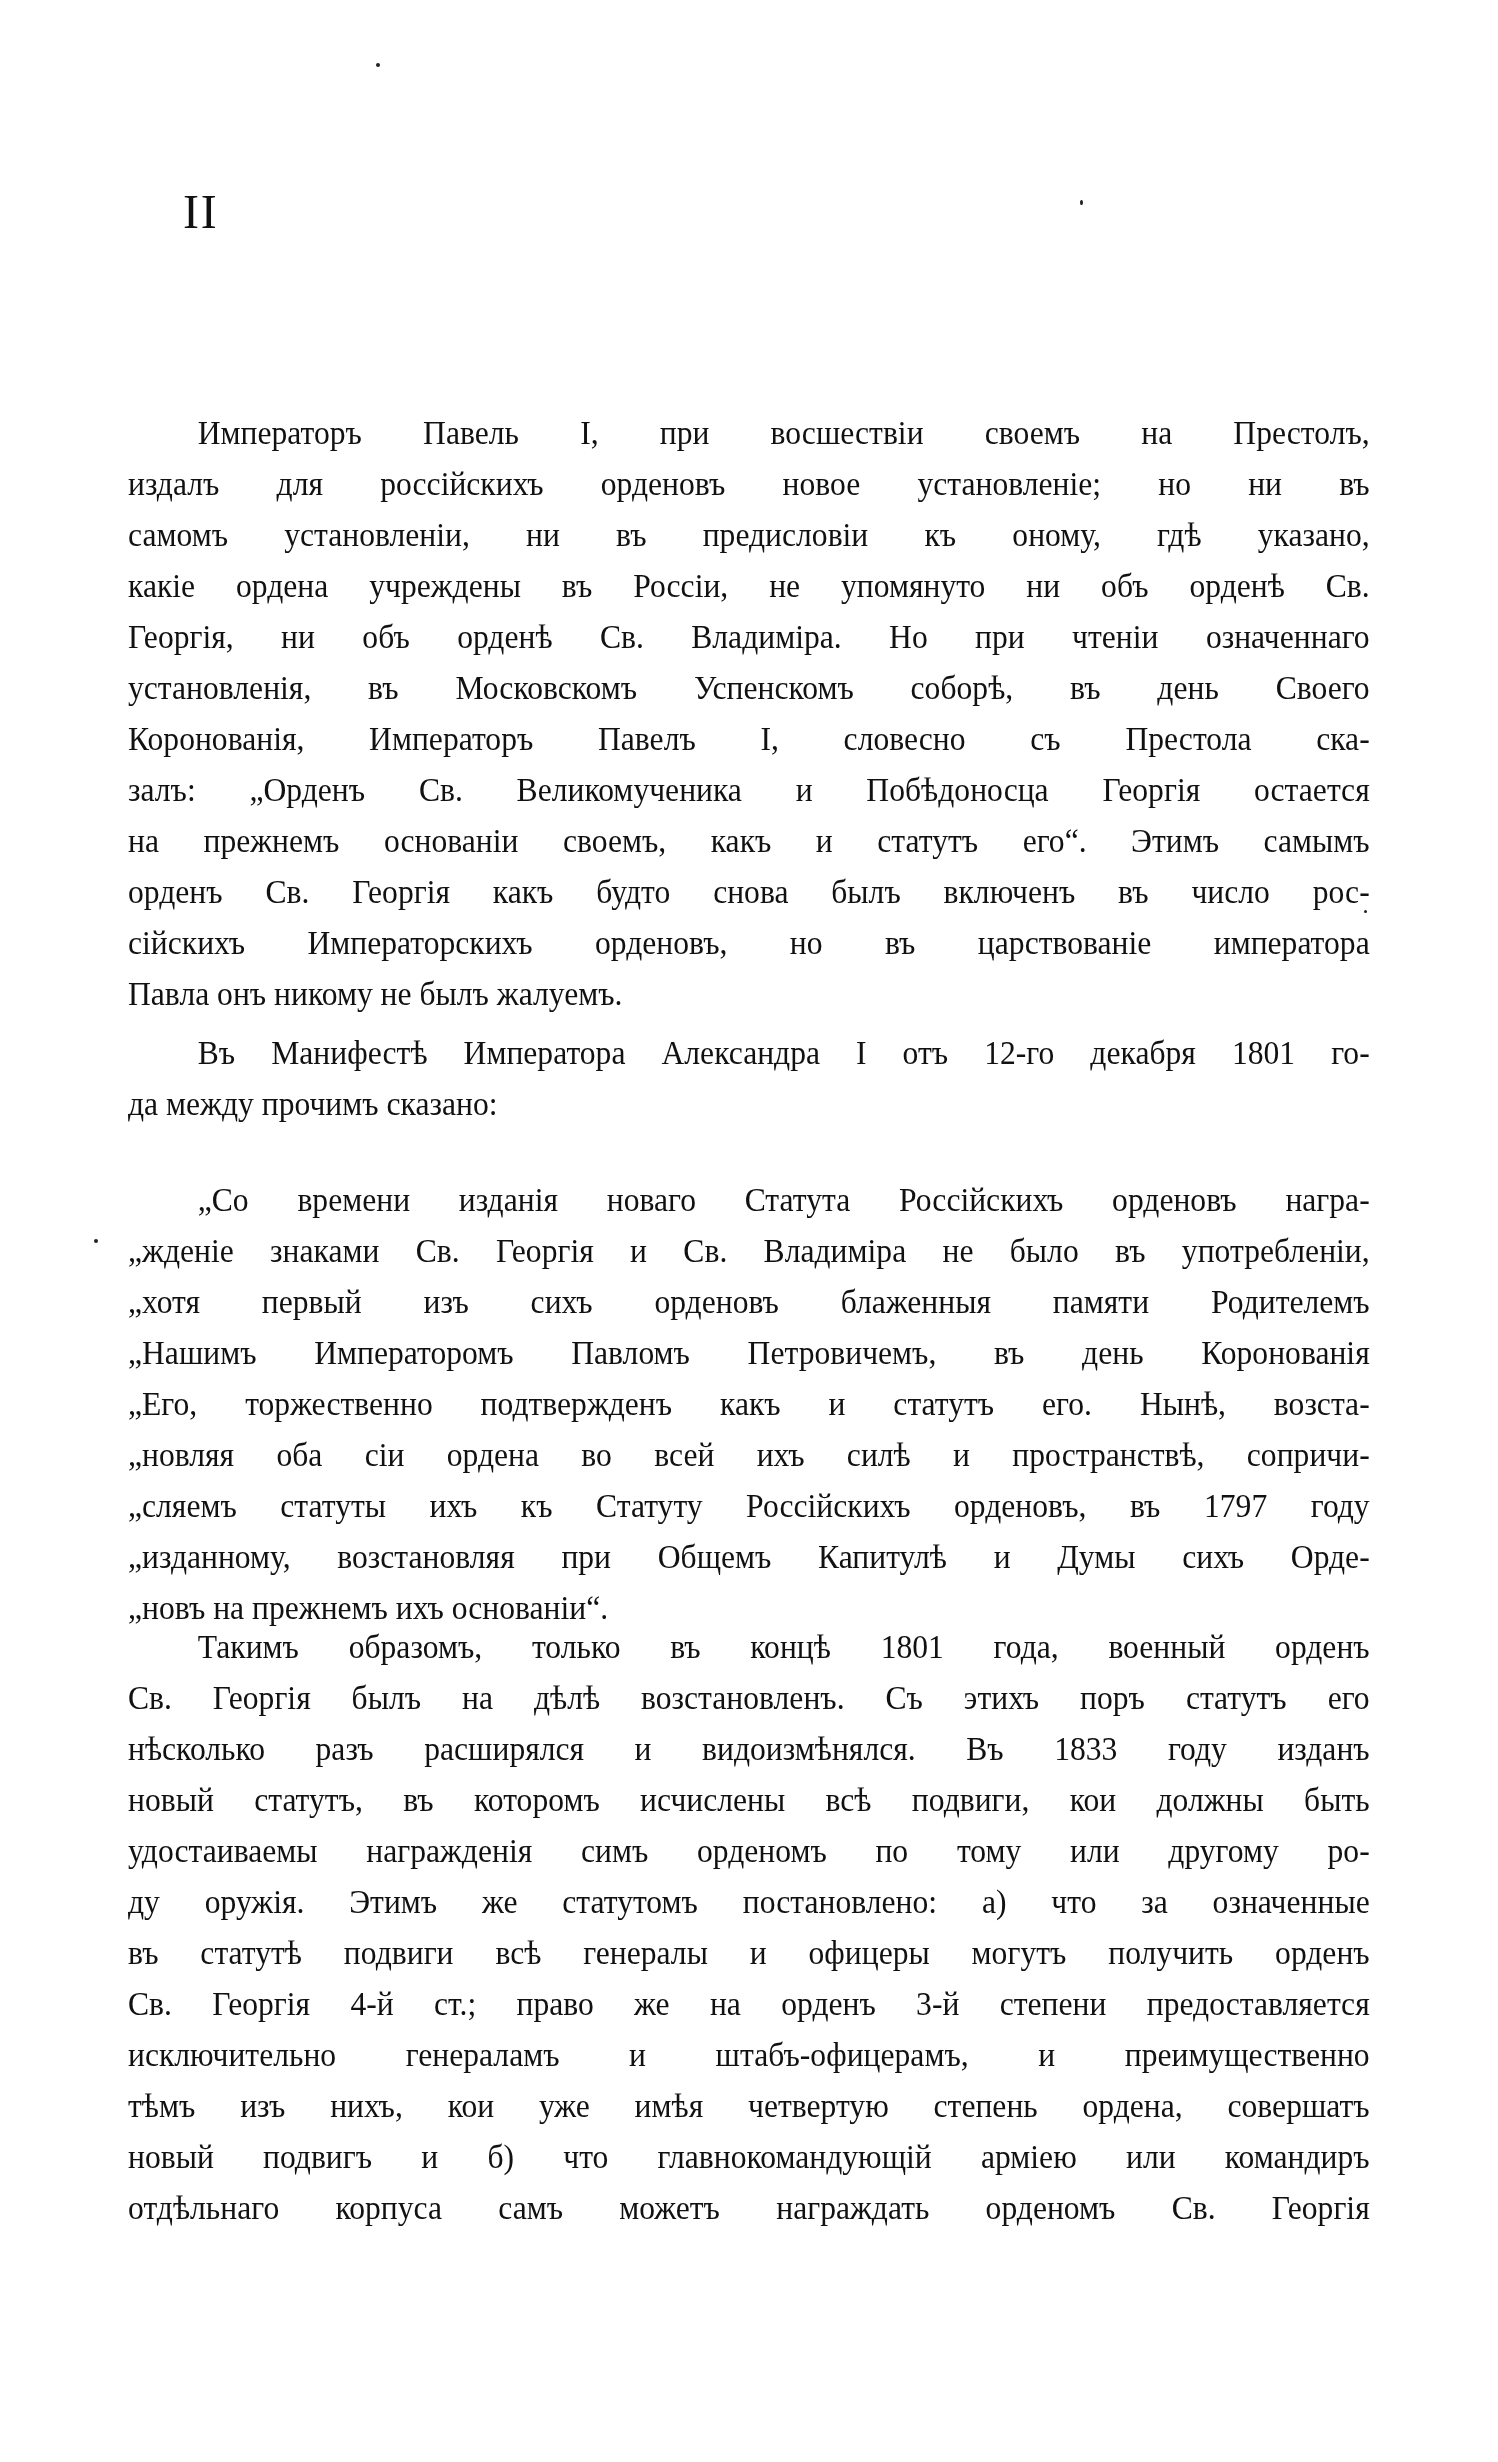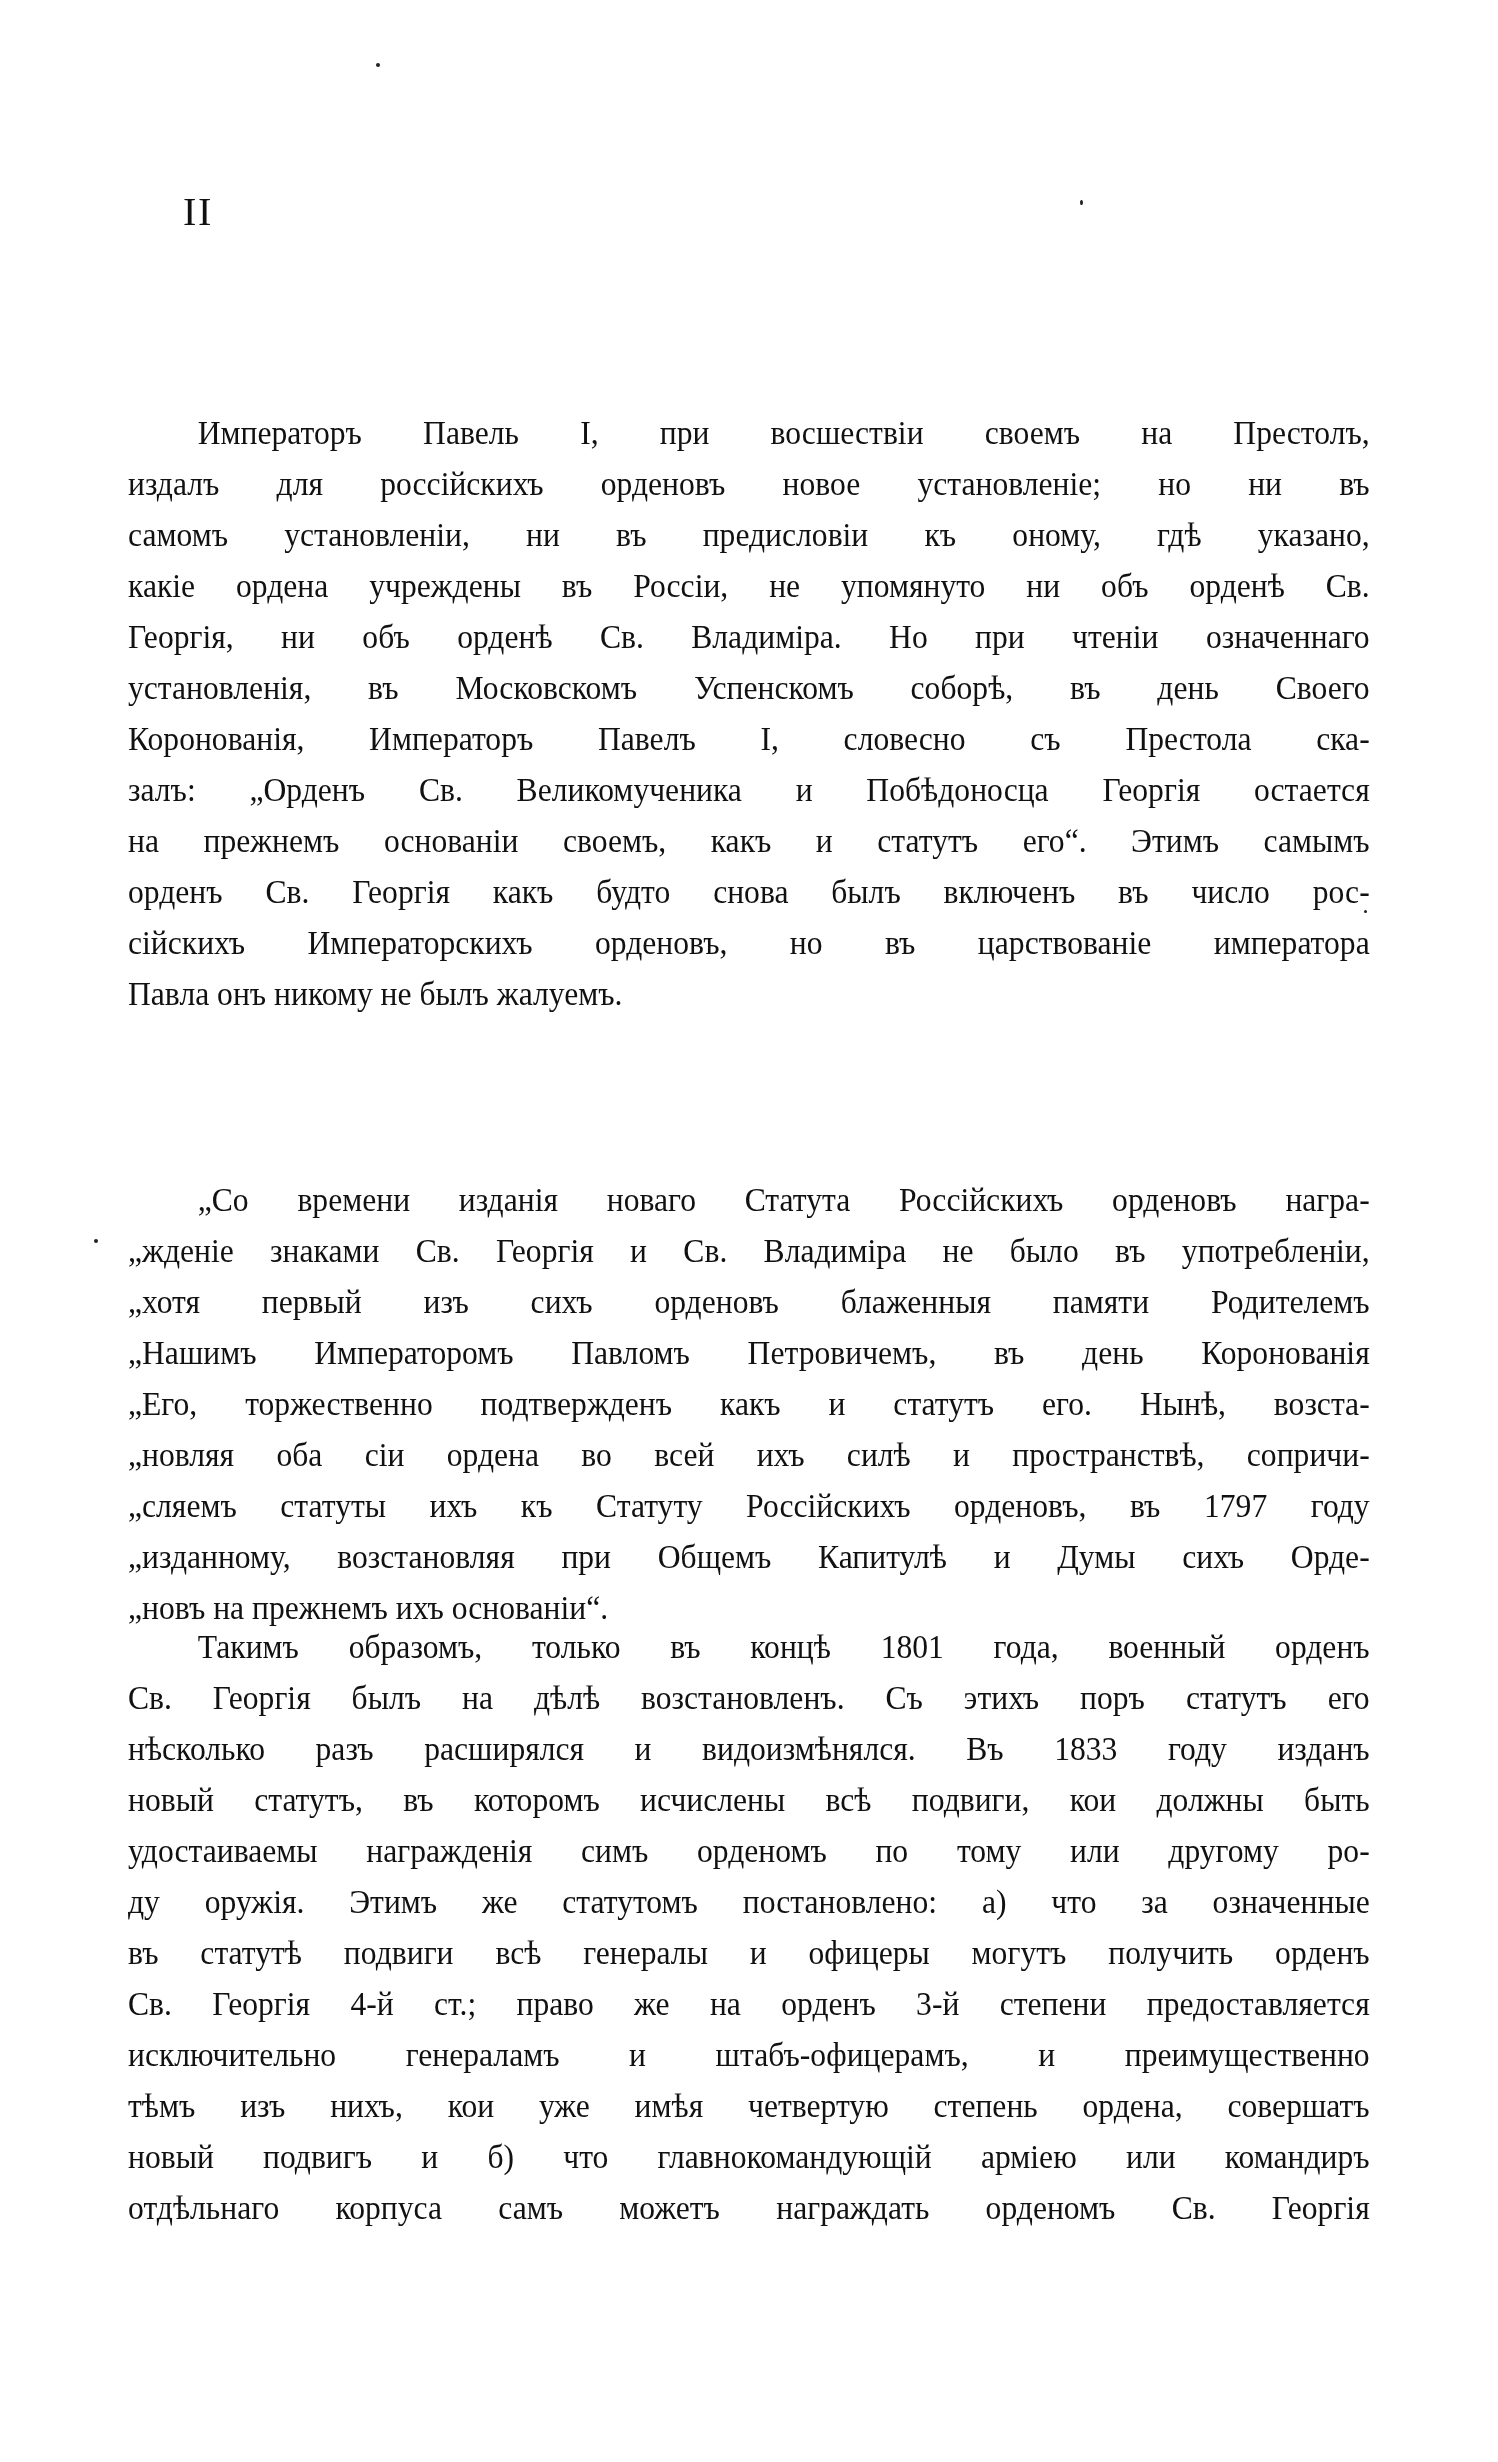--- a/index.html
+++ b/index.html
@@ -26,21 +26,21 @@
       position: absolute;
       width: 4.3px;
       height: 4.3px;
       background: #222;
       border-radius: 50%;
     }
     .page-number {
       position: absolute;
       left: 183px;
       top: 190px;
-      font-size: 40px;
+      font-size: 48px;
       line-height: 43px;
       letter-spacing: 1.7px;
     }
     .text-block {
       position: absolute;
       left: 128px;
       width: 1242px;
       font-size: 34px;
     }
     .line {
@@ -93,20 +93,24 @@
     <span class="line">Георгія, ни объ орденѣ Св. Владиміра. Но при чтеніи означеннаго</span>
     <span class="line">установленія, въ Московскомъ Успенскомъ соборѣ, въ день Своего</span>
     <span class="line">Коронованія, Императоръ Павелъ I, словесно съ Престола ска-</span>
     <span class="line">залъ: „Орденъ Св. Великомученика и Побѣдоносца Георгія остается</span>
     <span class="line">на прежнемъ основаніи своемъ, какъ и статутъ его“. Этимъ самымъ</span>
     <span class="line">орденъ Св. Георгія какъ будто снова былъ включенъ въ число рос-</span>
     <span class="line">сійскихъ Императорскихъ орденовъ, но въ царствованіе императора</span>
     <span class="line last">Павла онъ никому не былъ жалуемъ.</span>
   </div>
 
+  <div class="text-block" style="top:1027px;">
+    <span class="line indent">Въ Манифестѣ Императора Александра I отъ 12-го декабря 1801 го-</span>
+    <span class="line last">да между прочимъ сказано:</span>
+  </div>
 
   <div class="quote-block" style="top:1142px;margin-top:32px;">
     <span class="line indent">„Со времени изданія новаго Статута Россійскихъ орденовъ награ-</span>
     <span class="line">„жденіе знаками Св. Георгія и Св. Владиміра не было въ употребленіи,</span>
     <span class="line">„хотя первый изъ сихъ орденовъ блаженныя памяти Родителемъ</span>
     <span class="line">„Нашимъ Императоромъ Павломъ Петровичемъ, въ день Коронованія</span>
     <span class="line">„Его, торжественно подтвержденъ какъ и статутъ его. Нынѣ, возста-</span>
     <span class="line">„новляя оба сіи ордена во всей ихъ силѣ и пространствѣ, сопричи-</span>
     <span class="line">„сляемъ статуты ихъ къ Статуту Россійскихъ орденовъ, въ 1797 году</span>
     <span class="line">„изданному, возстановляя при Общемъ Капитулѣ и Думы сихъ Орде-</span>

